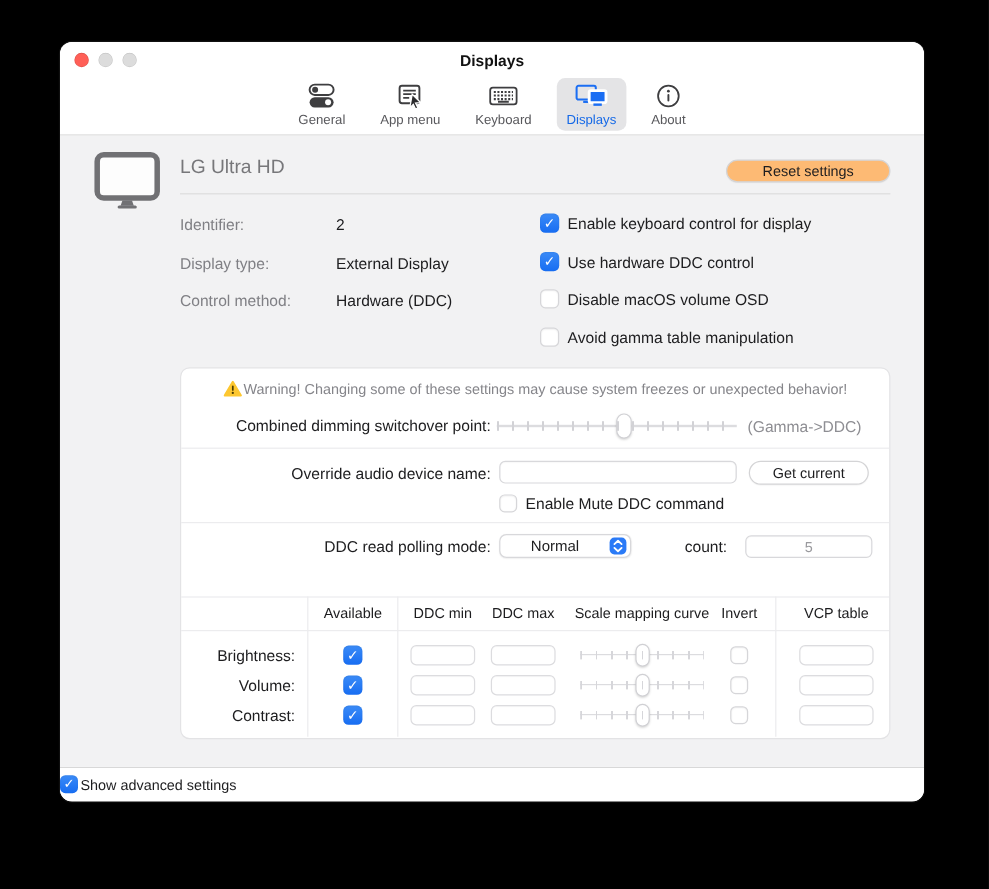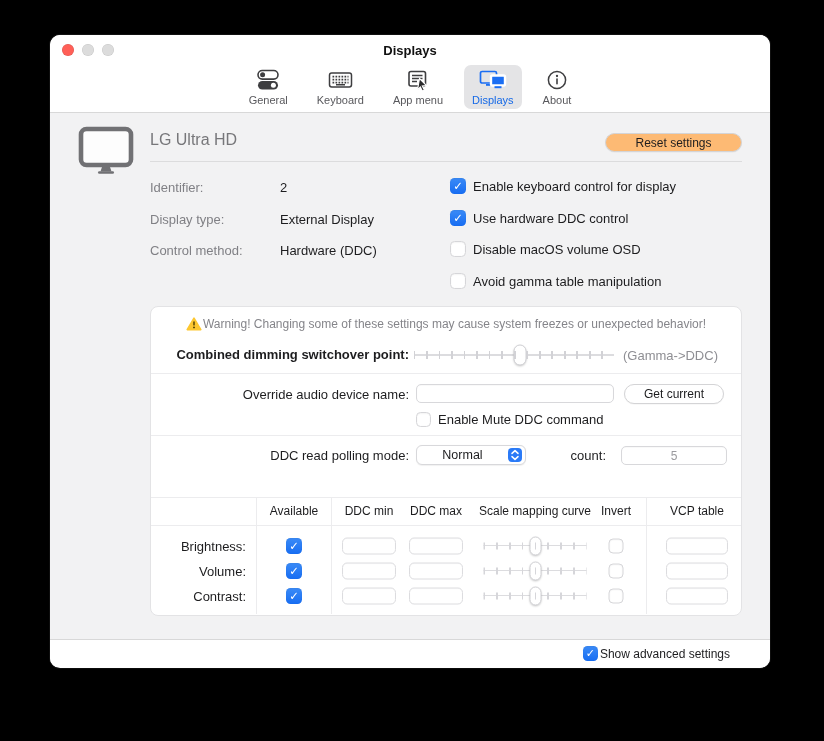--- a/index.html
+++ b/index.html
@@ -61,21 +61,21 @@
   .count-field { text-align:center; color:#9a9a9e; }
   
   .v-line { position:absolute; top:190px; bottom:1px; width:1px; background:#ececee; }
   .t-head { position:absolute; left:0; right:0; top:190px; height:28px; }
   .t-head span { position:absolute; top:7px; transform:translateX(-50%); font-size:12px; color:#1d1d1f; white-space:nowrap; }
   .t-row { position:absolute; left:0; right:0; height:25px; }
   .row-label { position:absolute; left:0; top:50%; transform:translateY(-50%); width:95px; text-align:right; font-size:13px; color:#1d1d1f; }
   .cc { position:absolute; top:50%; transform:translate(-50%,-50%); }
   .tfield { height:17px; background:#fff; border:1px solid #dcdcdf; border-radius:5px; box-shadow:inset 0 .5px 1px rgba(0,0,0,.04); }
   
-  .footer { height:28px; background:#fff; border-top:1px solid #d8d8d8; display:flex; align-items:center; justify-content:flex-end; padding-right:40px; gap:2px; }
+  .footer { height:28px; background:#fff; border-top:1px solid #d8d8d8; display:flex; align-items:center; justify-content:flex-start; padding-right:26px; gap:2px; }
   .footer .chk-label { font-size:12px; }
 </style>
 </head>
 <body>
 
 <div class="stage">
   <div class="window">
 
     <div class="titlebar">
       <div class="traffic">
@@ -90,44 +90,44 @@
       <div class="tb-item">
         <span class="tb-icon">
           <svg width="26" height="24" viewBox="0 0 26 24">
             <rect x="3" y="2.5" width="20" height="8.6" rx="4.3" fill="none" stroke="#3e3e40" stroke-width="1.6"></rect>
             <circle cx="7.6" cy="6.8" r="2.5" fill="#3e3e40"></circle>
             <rect x="3" y="13" width="20" height="8.6" rx="4.3" fill="#3e3e40"></rect>
             <circle cx="18.4" cy="17.3" r="2.5" fill="#fff"></circle>
           </svg>
         </span>
         <span class="tb-label">General</span>
+      </div>
+      <div class="tb-item">
+        <span class="tb-icon">
+          <svg width="26" height="24" viewBox="0 0 26 24">
+            <rect x="4" y="3.5" width="16.5" height="14.5" rx="2" fill="none" stroke="#3e3e40" stroke-width="1.6"></rect>
+            <line x1="7" y1="7.5" x2="17.5" y2="7.5" stroke="#3e3e40" stroke-width="1.4"></line>
+            <line x1="7" y1="10.5" x2="17.5" y2="10.5" stroke="#3e3e40" stroke-width="1.4"></line>
+            <line x1="7" y1="13.5" x2="12" y2="13.5" stroke="#3e3e40" stroke-width="1.4"></line>
+            <path d="M14.5 10.5 l7 7 -4.2 .4 2 4 -2 1 -1.9-4 -2.9 3 z" fill="#2a2a2c" stroke="#fff" stroke-width="1.1"></path>
+          </svg>
+        </span>
+        <span class="tb-label">App menu</span>
       </div>
       <div class="tb-item">
         <span class="tb-icon">
           <svg width="27" height="24" viewBox="0 0 27 24">
             <rect x="2.5" y="5" width="22" height="14" rx="2.2" fill="none" stroke="#3e3e40" stroke-width="1.5"></rect>
             <line x1="5.5" y1="8.6" x2="21.5" y2="8.6" stroke="#3e3e40" stroke-width="1.7" stroke-dasharray="1.7 1.3"></line>
             <line x1="5.5" y1="11.6" x2="21.5" y2="11.6" stroke="#3e3e40" stroke-width="1.7" stroke-dasharray="1.7 1.3"></line>
             <line x1="5.5" y1="14.6" x2="21.5" y2="14.6" stroke="#3e3e40" stroke-width="1.7" stroke-dasharray="1.7 1.3"></line>
             <line x1="9" y1="16.8" x2="18" y2="16.8" stroke="#3e3e40" stroke-width="1.5"></line>
           </svg>
         </span>
         <span class="tb-label">Keyboard</span>
-      </div>
-      <div class="tb-item">
-        <span class="tb-icon">
-          <svg width="26" height="24" viewBox="0 0 26 24">
-            <rect x="4" y="3.5" width="16.5" height="14.5" rx="2" fill="none" stroke="#3e3e40" stroke-width="1.6"></rect>
-            <line x1="7" y1="7.5" x2="17.5" y2="7.5" stroke="#3e3e40" stroke-width="1.4"></line>
-            <line x1="7" y1="10.5" x2="17.5" y2="10.5" stroke="#3e3e40" stroke-width="1.4"></line>
-            <line x1="7" y1="13.5" x2="12" y2="13.5" stroke="#3e3e40" stroke-width="1.4"></line>
-            <path d="M14.5 10.5 l7 7 -4.2 .4 2 4 -2 1 -1.9-4 -2.9 3 z" fill="#2a2a2c" stroke="#fff" stroke-width="1.1"></path>
-          </svg>
-        </span>
-        <span class="tb-label">App menu</span>
       </div>
       <div class="tb-item selected">
         <span class="tb-icon">
           <svg width="30" height="24" viewBox="0 0 30 24">
             <rect x="2.5" y="3.5" width="16" height="11.5" rx="1.6" fill="none" stroke="#1b6ef3" stroke-width="1.7"></rect>
             <rect x="8" y="16" width="5" height="1.8" fill="#1b6ef3"></rect>
             <rect x="13" y="7.5" width="14" height="10" rx="1.4" fill="#1b6ef3" stroke="#fff" stroke-width="2.4"></rect>
             <rect x="16.5" y="18.2" width="7" height="2" fill="#1b6ef3"></rect>
           </svg>
         </span>
@@ -189,21 +189,21 @@
 
         <div class="warning-row">
           <svg width="16" height="14" viewBox="0 0 16 14">
             <path d="M8 1.2 L14.8 12.6 H1.2 Z" fill="#fdc730" stroke="#fdc730" stroke-width="1.6" stroke-linejoin="round"></path>
             <rect x="7.3" y="4.3" width="1.4" height="4.3" rx="0.7" fill="#4a3b00"></rect>
             <circle cx="8" cy="10.4" r="0.95" fill="#4a3b00"></circle>
           </svg>
           <span>Warning! Changing some of these settings may cause system freezes or unexpected behavior!</span>
         </div>
 
-        <div class="p-label" style="top:40px; font-weight:700">Combined dimming switchover point:</div>
+        <div class="p-label" style="top:40px; font-weight:400">Combined dimming switchover point:</div>
         <div class="tick-slider lg" style="left:263px; top:38px; width:200px">
           <div class="thumb" style="left:53%"></div>
         </div>
         <div class="gray-note" style="left:472px; top:41px">(Gamma-&gt;DDC)</div>
 
         <div class="p-divider" style="top:66px"></div>
 
         <div class="p-label" style="top:80px">Override audio device name:</div>
         <input class="text-input" style="left: 265px; top: 77px; width: 198px;" value="">
         <button class="pill-btn" style="left:473px; top:77px; width:100px">Get current</button>

